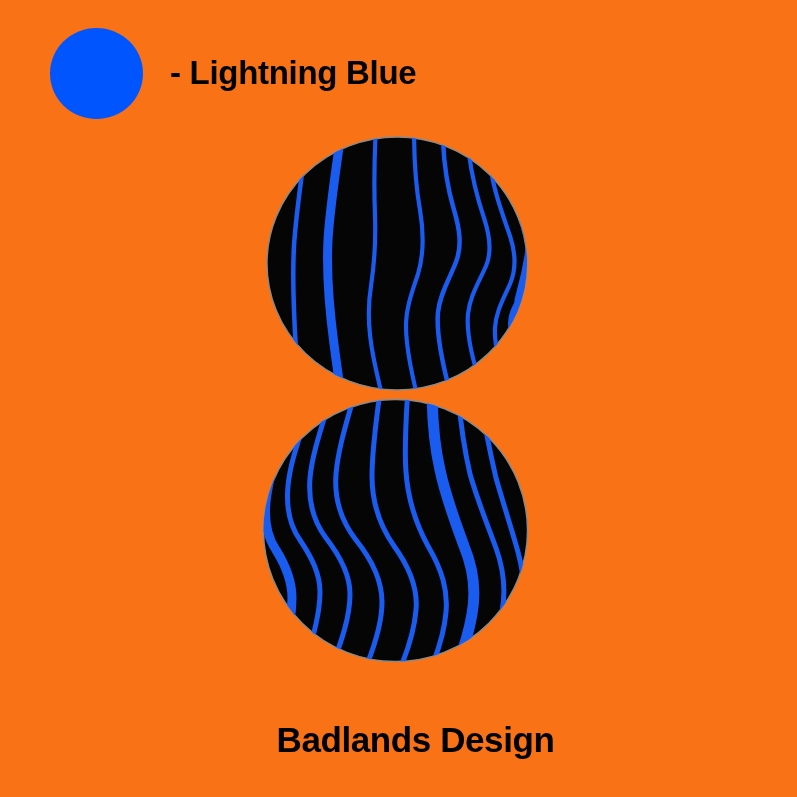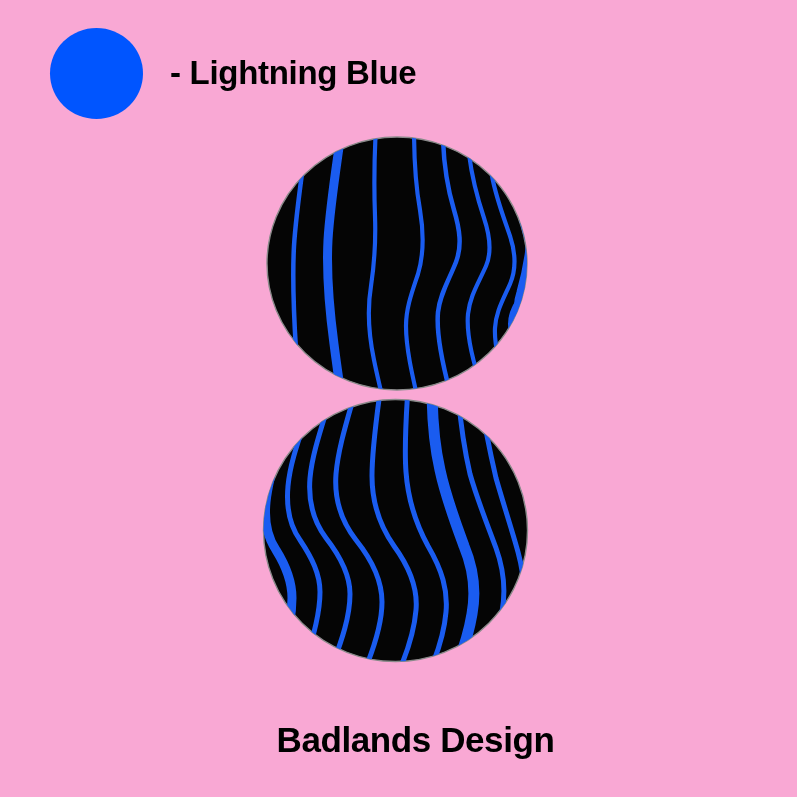--- a/index.html
+++ b/index.html
@@ -76,21 +76,21 @@
     font-size: 35px;
     font-weight: bold;
     color: #000000;
     letter-spacing: -0.4px;
     line-height: 1;
   }
 </style>
 </head>
 <body>
 
-<div id="canvas" style="width: 797px; height: 797px; background: #f9a8d4;">
+<div id="canvas" style="width: 797px; height: 797px; background: #f97316;">
 
   <div class="legend">
     <div class="swatch-dot" style="background-color: rgb(0, 85, 255);"></div>
     <div class="legend-label" style="color: rgb(0, 0, 0);">- Lightning Blue</div>
   </div>
 
   <div class="patch" id="patch-top">
     <svg viewBox="0 0 262 255" xmlns="http://www.w3.org/2000/svg" aria-hidden="true">
       <defs>
         <clipPath id="clipTop">

